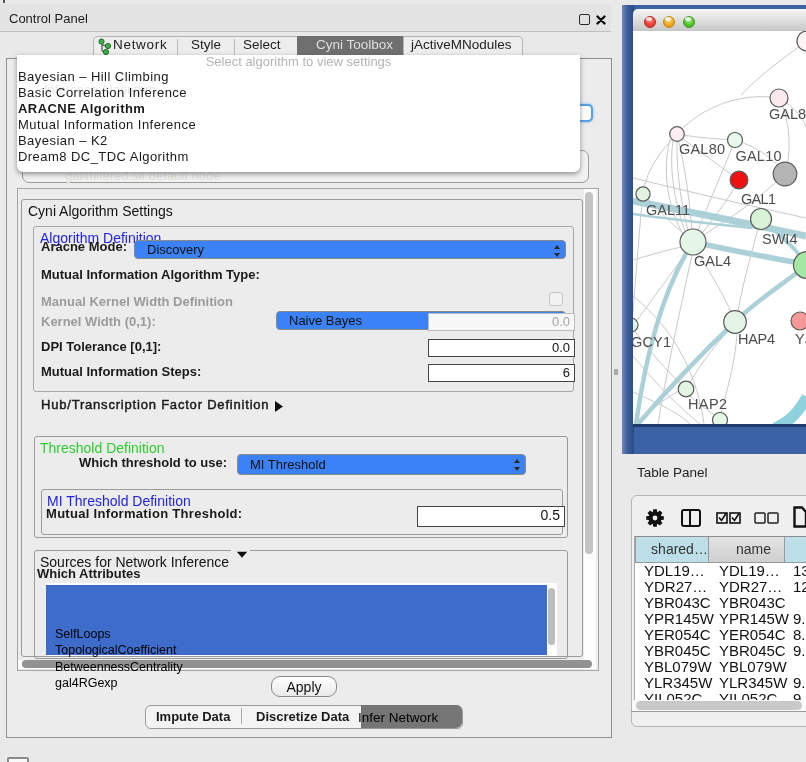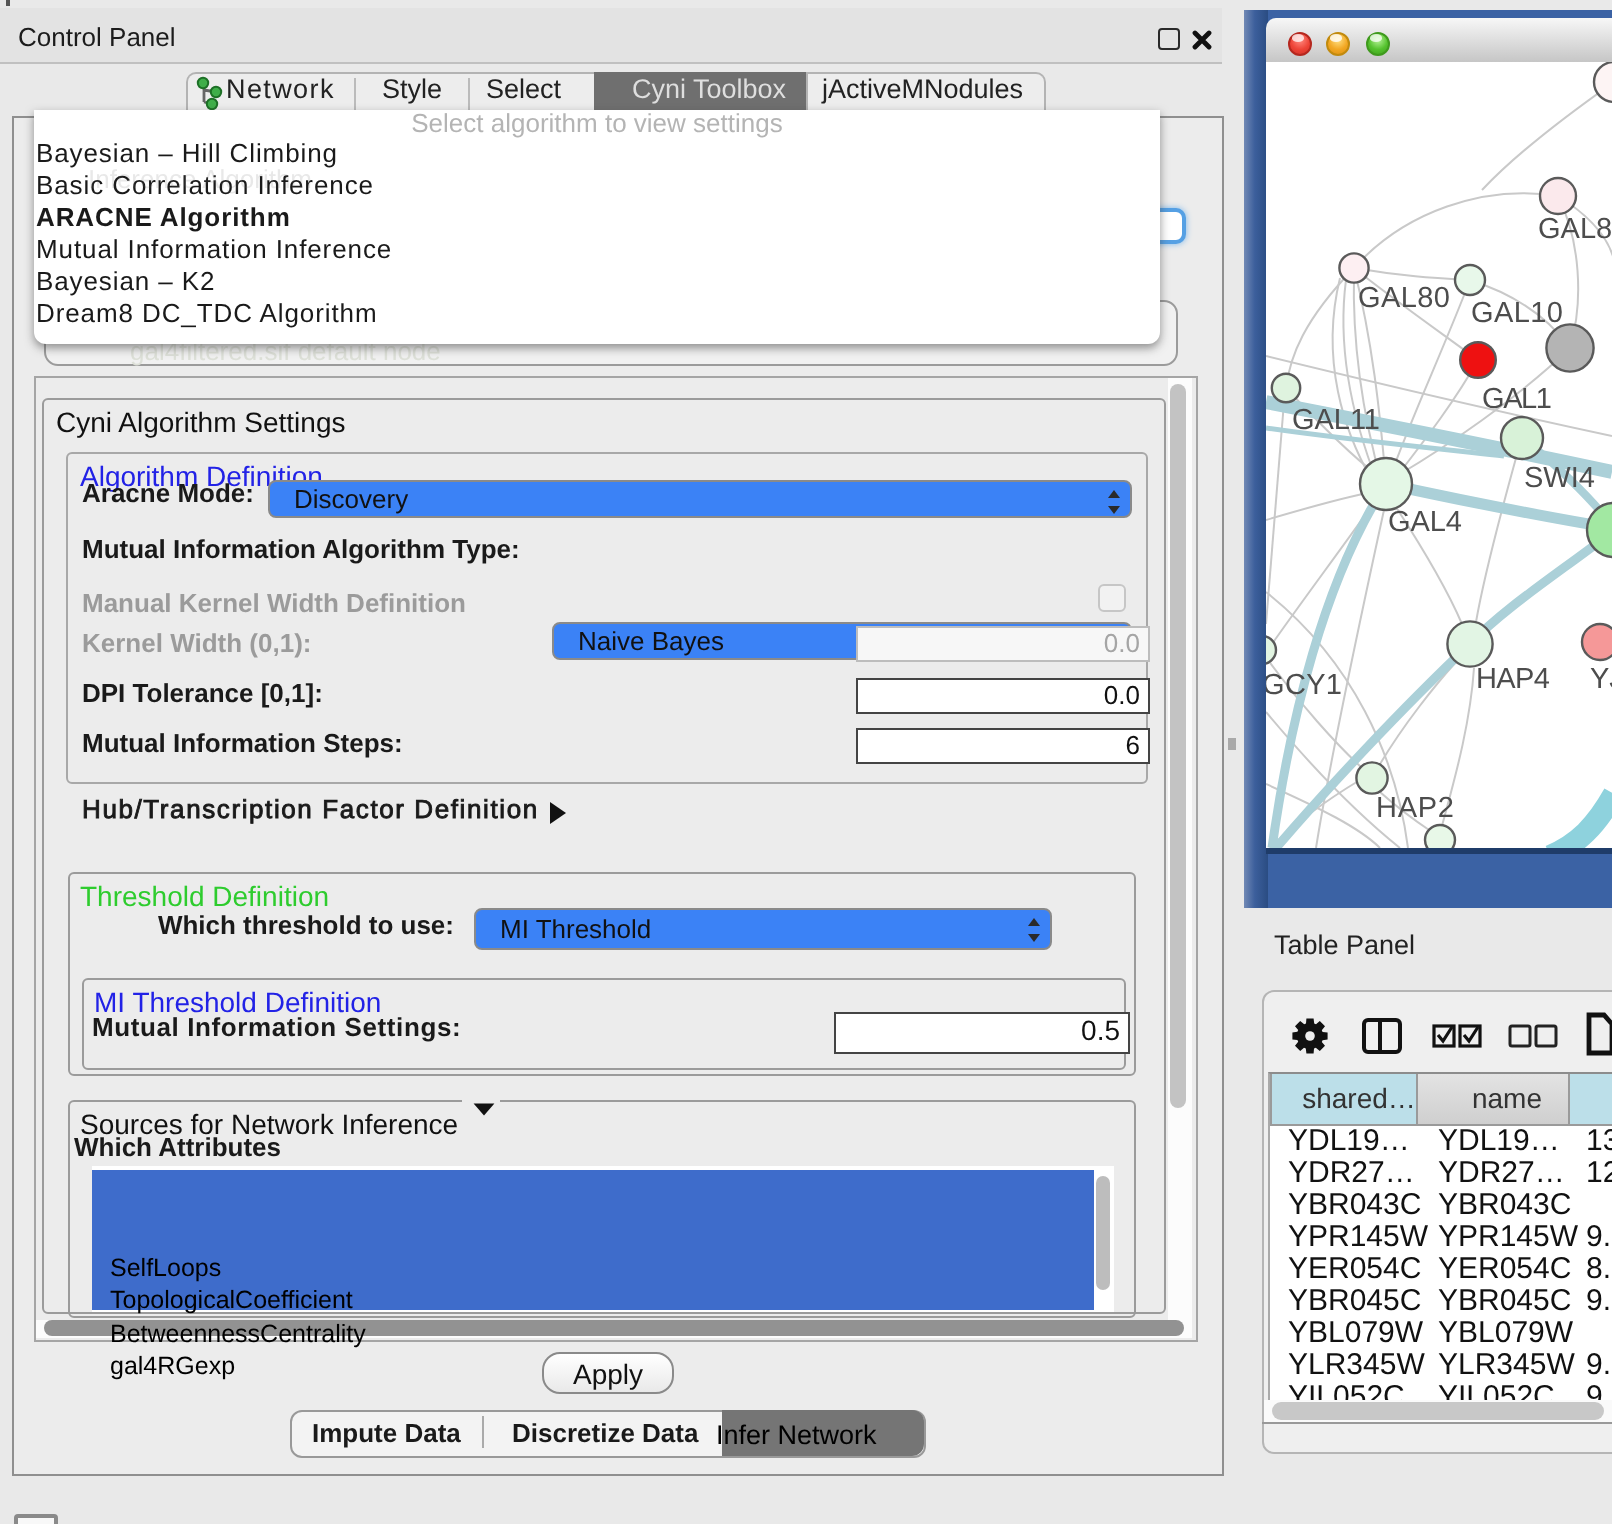--- a/index.html
+++ b/index.html
@@ -116,21 +116,21 @@
 
 <div class="grp" style="left:34px;top:436px;width:532px;height:100px;"></div>
 <div class="grplab" style="left:38px;top:429px;color:#2ecc2e;">Threshold Definition</div>
 <div class="abs b13" style="left:50px;top:455px;width:177px;text-align:right;">Which threshold to use:</div>
 <div class="combo" style="left:237px;top:454px;width:287px;height:19px;">
   <span class="ct">MI Threshold</span>
     <span class="spin"></span>
 </div>
 <div class="grp" style="left:41px;top:489px;width:520px;height:44px;"></div>
 <div class="grplab" style="left:45px;top:482px;color:#2222e6;background:#ececec;">MI Threshold Definition</div>
-<div class="abs b13" style="left:46px;top:506px;letter-spacing:.3px;">Mutual Information Settings:</div>
+<div class="abs b13" style="left:46px;top:506px;letter-spacing:.3px;">Mutual Information Threshold:</div>
 <div class="fld" style="left:417px;top:506px;width:142px;height:19px;font-size:14px;">0.5</div>
 
 <div class="grp" style="left:34px;top:550px;width:532px;height:107px;"></div>
 <div class="grplab" style="left:38px;top:543px;color:#111;">Sources for Network Inference</div>
 <div class="abs" style="left:231px;top:549px;width:19px;height:4px;background:#ececec;"></div>
 <svg class="abs" style="left:236px;top:550px;" width="12" height="9" viewBox="0 0 15 10">
   <path d="M1 1.5 L14 1.5 L7.5 9 Z" fill="#111"></path>
 </svg>
 <div class="abs b13" style="left:37px;top:566px;">Which Attributes</div>
 <div class="abs" style="left:46px;top:583px;width:511px;height:73px;background:#fff;"></div>

